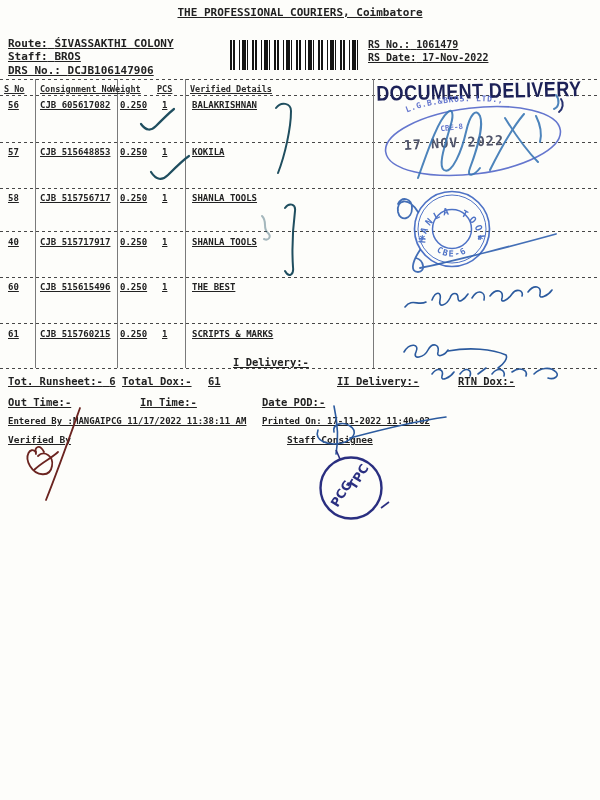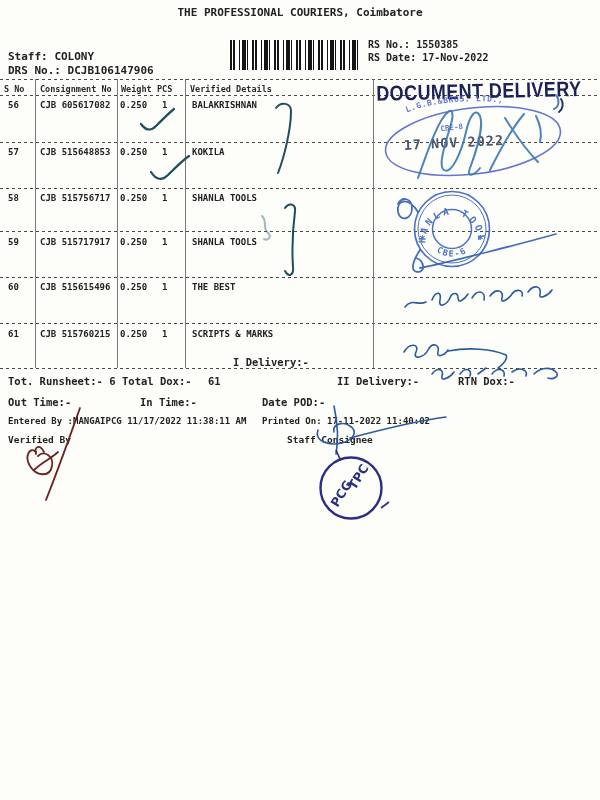--- a/index.html
+++ b/index.html
@@ -2,21 +2,21 @@
 <html><head>
 <meta charset="utf-8">
 <style>
   html,body{margin:0;padding:0;}
   .page{
     position:relative; width:600px; height:800px;
     background:#fdfdfa; overflow:hidden;
     font-family:"DejaVu Sans Mono","Liberation Mono",monospace;
     font-weight:700; color:#222;
   }
-  .abs{position:absolute; white-space:nowrap;}
+  .abs{position:absolute; white-space:nowrap;text-decoration:underline;}
   .ctr{left:0; width:600px; text-align:center;}
   .hline{position:absolute; height:2px;
     background:repeating-linear-gradient(90deg,#474747 0 3px,transparent 3px 6px);
     background-size:6px 1.4px; background-repeat:repeat-x; background-position:0 0;}
   .vline{position:absolute; width:1px; background:#7a7a7a;}
   .hdr{font-size:11px;}
   .info{font-size:11px;}
   .rs{font-size:10px;}
   .thead{font-size:8.5px; color:#2a2a2a;}
   .cell{font-size:9px;}
@@ -39,34 +39,38 @@
   .overlay{position:absolute; left:0; top:0; pointer-events:none;}
   svg text{font-weight:700;}
 </style>
 </head>
 <body>
 
 <div class="page">
 
   <div class="abs ctr hdr" style="top:6px">THE PROFESSIONAL COURIERS, Coimbatore</div>
 
+  <div class="abs info" style="left:8px; top:37px">
+    <span>Route:</span>
+    <span>ŚIVASSAKTHI COLONY</span>
+  </div>
   <div class="abs info" style="left:8px; top:50px">
     <span>Staff:</span>
-    <span>COLONY</span>
+    <span>BROS</span>
   </div>
   <div class="abs info" style="left:8px; top:64px">
     <span>DRS No.:</span>
     <span>DCJB106147906</span>
   </div>
 
   <div class="barcode"></div>
 
   <div class="abs rs" style="left:368px; top:39px">
     <span>RS No.:</span>
-    <span>1550385</span>
+    <span>1061479</span>
   </div>
   <div class="abs rs" style="left:368px; top:52px">
     <span>RS Date:</span>
     <span>17-Nov-2022</span>
   </div>
 
   <div class="hline" style="left:0; right:2px; top:79px"></div>
   <div class="hline" style="left:0; right:2px; top:95px"></div>
   <div class="hline" style="left:0; right:2px; top:142px"></div>
   <div class="hline" style="left:0; right:2px; top:188px"></div>
@@ -75,21 +79,21 @@
   <div class="hline" style="left:0; right:2px; top:323px"></div>
   <div class="hline" style="left:0; right:2px; top:368px"></div>
 
   <div class="vline" style="left:35px;  top:79px; height:289px"></div>
   <div class="vline" style="left:117px; top:79px; height:289px"></div>
   <div class="vline" style="left:185px; top:79px; height:289px"></div>
   <div class="vline" style="left:373px; top:79px; height:289px"></div>
 
   <div class="abs thead" style="left:4px;   top:84px">S No</div>
   <div class="abs thead" style="left:40px;  top:84px">Consignment No</div>
-  <div class="abs thead" style="left:121px; top:84px">Weight</div>
+  <div class="abs thead" style="left:110px; top:84px">Weight</div>
   <div class="abs thead" style="left:157px; top:84px">PCS</div>
   <div class="abs thead" style="left:190px; top:84px">Verified Details</div>
 
   <div>
     <span class="abs cell" style="left:8px;   top:100px">56</span>
     <span class="abs cell" style="left:40px;  top:100px">CJB 605617082</span>
     <span class="abs cell" style="left:120px; top:100px">0.250</span>
     <span class="abs cell" style="left:162px; top:100px">1</span>
     <span class="abs cell" style="left:192px; top:100px">BALAKRISHNAN</span>
   </div>
@@ -101,21 +105,21 @@
     <span class="abs cell" style="left:192px; top:147px">KOKILA</span>
   </div>
   <div>
     <span class="abs cell" style="left:8px;   top:193px">58</span>
     <span class="abs cell" style="left:40px;  top:193px">CJB 515756717</span>
     <span class="abs cell" style="left:120px; top:193px">0.250</span>
     <span class="abs cell" style="left:162px; top:193px">1</span>
     <span class="abs cell" style="left:192px; top:193px">SHANLA TOOLS</span>
   </div>
   <div>
-    <span class="abs cell" style="left:8px;   top:237px">59</span>
+    <span class="abs cell" style="left:8px;   top:237px">40</span>
     <span class="abs cell" style="left:40px;  top:237px">CJB 515717917</span>
     <span class="abs cell" style="left:120px; top:237px">0.250</span>
     <span class="abs cell" style="left:162px; top:237px">1</span>
     <span class="abs cell" style="left:192px; top:237px">SHANLA TOOLS</span>
   </div>
   <div>
     <span class="abs cell" style="left:8px;   top:282px">60</span>
     <span class="abs cell" style="left:40px;  top:282px">CJB 515615496</span>
     <span class="abs cell" style="left:120px; top:282px">0.250</span>
     <span class="abs cell" style="left:162px; top:282px">1</span>

